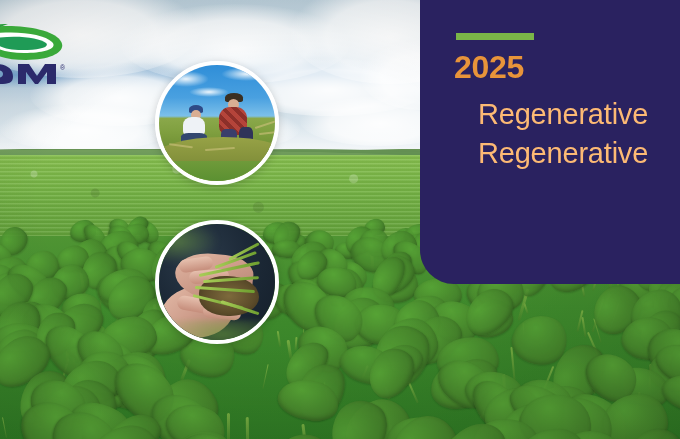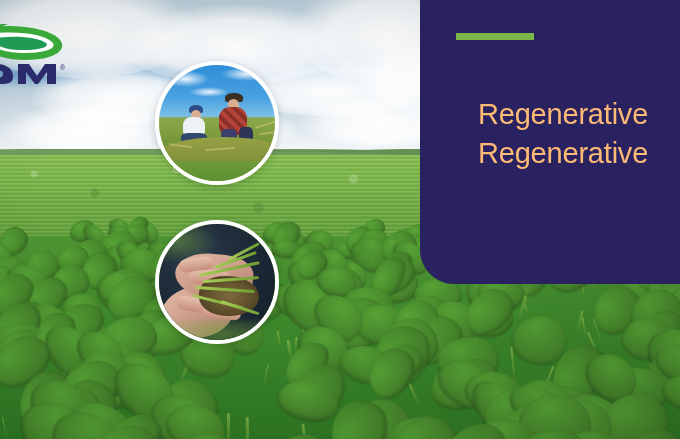--- a/index.html
+++ b/index.html
@@ -648,19 +648,20 @@
       <div class="sprig" style="left:70px; top:34px; width:34px; height:3px; transform:rotate(-28deg);"></div>
 
       <div style="position:absolute;left:-6px;top:96px;width:140px;height:36px;
                   background:radial-gradient(ellipse at 50% 40%, rgba(110,165,60,.6), rgba(25,40,25,0) 75%);
                   filter:blur(2px);"></div>
     </div>
   </div>
 
   <div class="panel">
     <div class="rule"></div>
+    <div class="year">2025</div>
     <div class="title">
       <span class="ln">Regenerative</span>
       <span class="ln">Regenerative</span>
     </div>
   </div>
 
 </div>
 
 </body></html>

